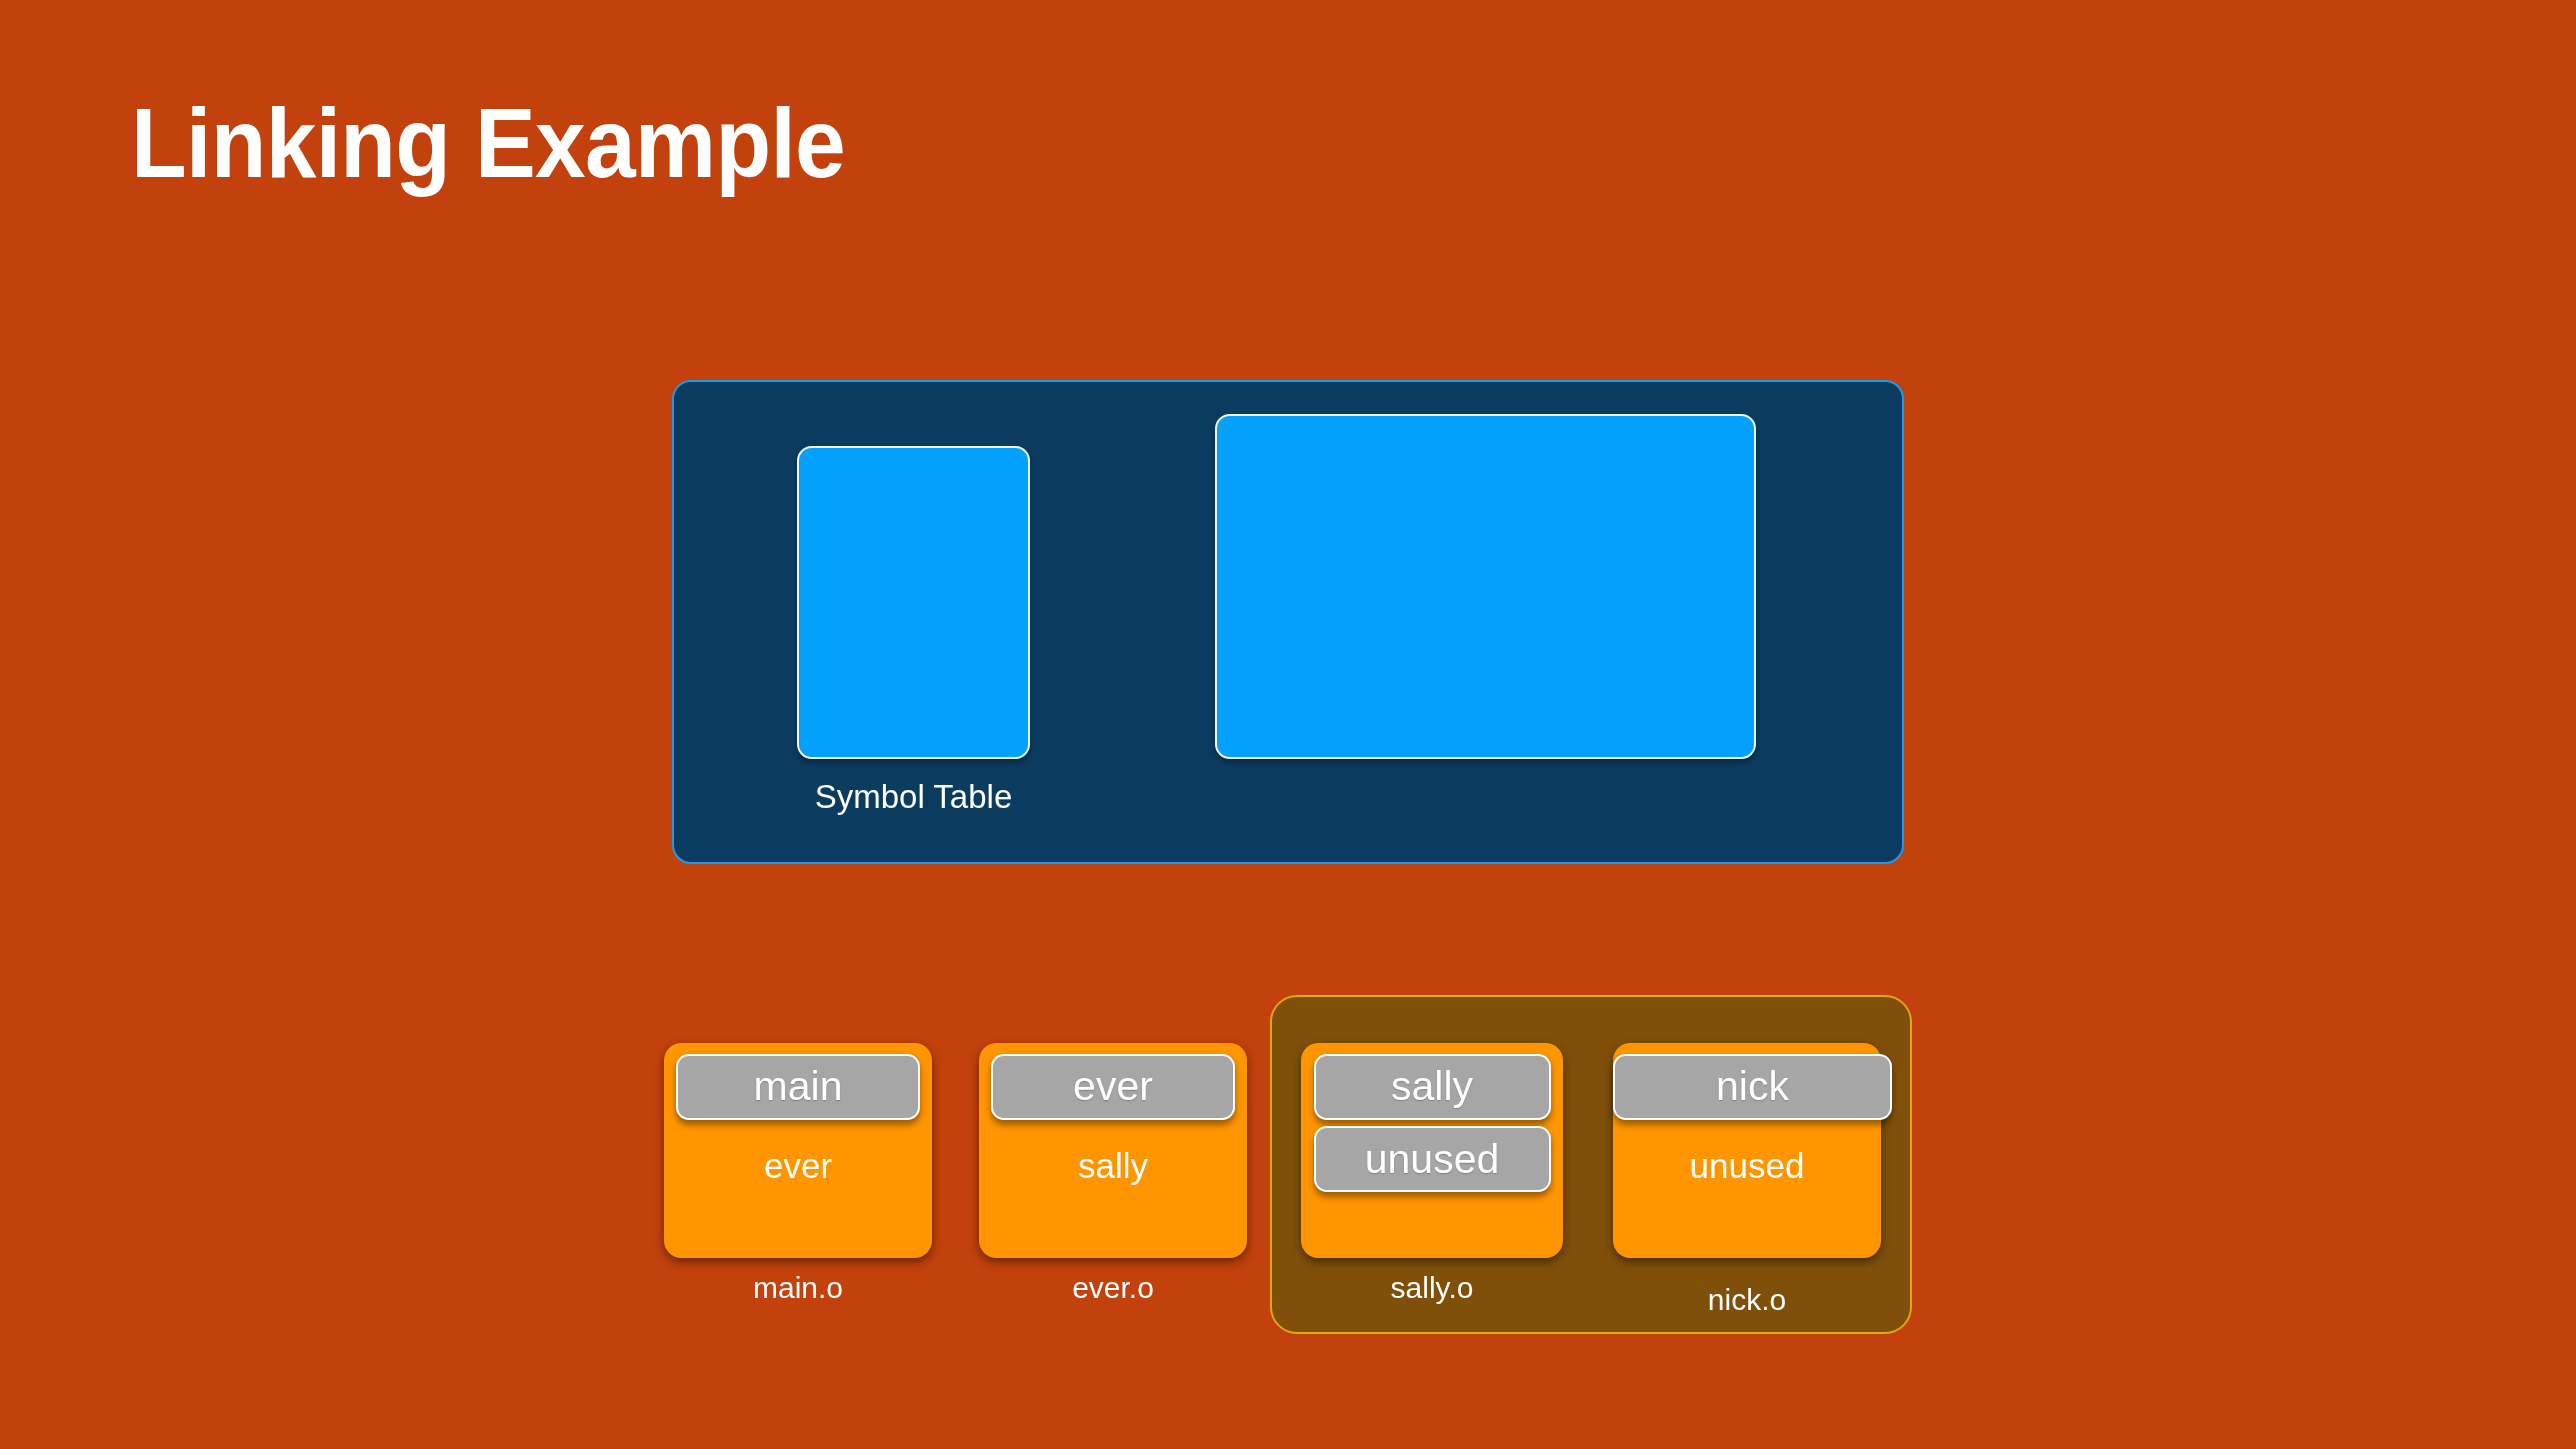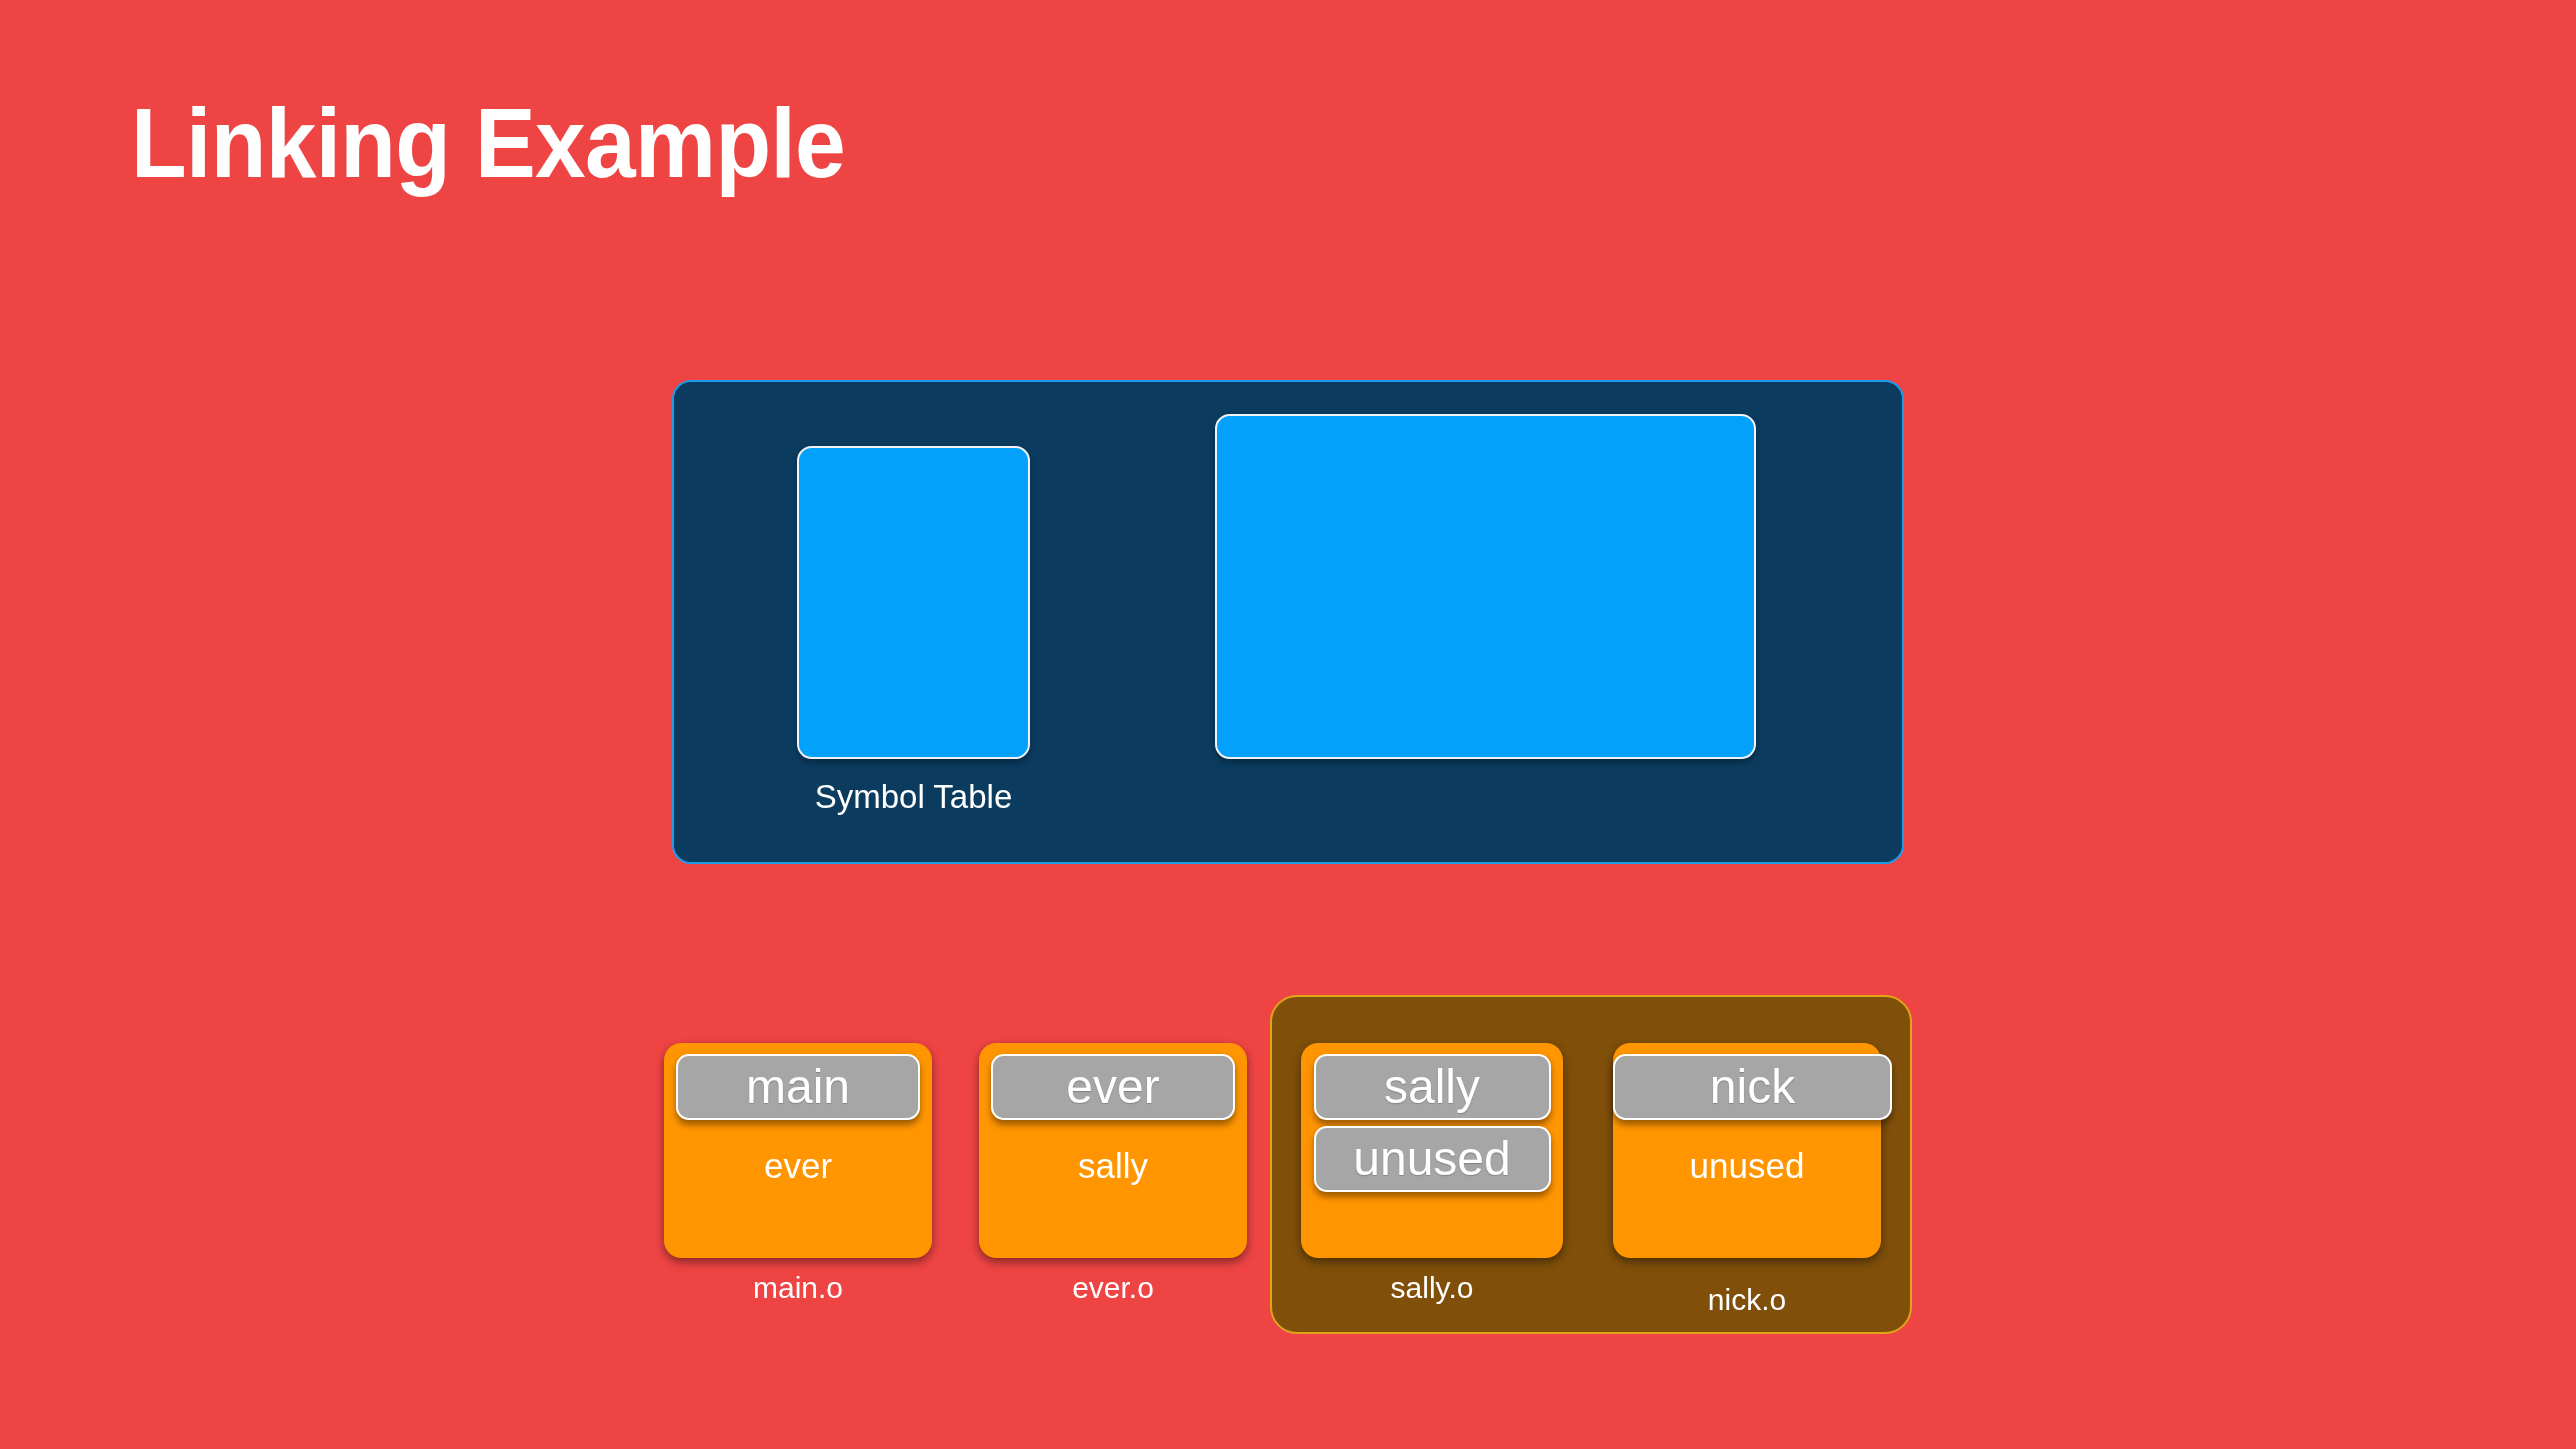--- a/index.html
+++ b/index.html
@@ -11,21 +11,21 @@
     width: 2576px;
     height: 1449px;
     overflow: hidden;
     font-family: "Liberation Sans", sans-serif;
     -webkit-font-smoothing: antialiased;
   }
   #slide {
     position: relative;
     width: 2576px;
     height: 1449px;
-    background: #ef4444;
+    background: #c2410c;
   }
 
   
   #slide-title {
     position: absolute;
     left: 131px;
     top: 93px;
     font-family: "Liberation Sans", sans-serif;
     font-weight: 700;
     font-size: 99px;
@@ -140,21 +140,21 @@
     display: flex;
     align-items: center;
     justify-content: center;
     box-shadow: 0 4.7px 6.7px rgba(0,0,0,0.38);
   }
   #objfile-sally .symbol-pill { width: 237px; }
   #objfile-nick  .symbol-pill { width: 279px; }
 
   .symbol-pill-label {
     color: #ffffff;
-    font-size: 48px;
+    font-size: 41px;
     font-family: "Liberation Sans", sans-serif;
     font-weight: 400;
     line-height: 1;
     white-space: nowrap;
     text-shadow: 0 1.3px 1.3px rgba(0,0,0,0.22);
   }
 
   .ref-label {
     display: block;
     text-align: center;

